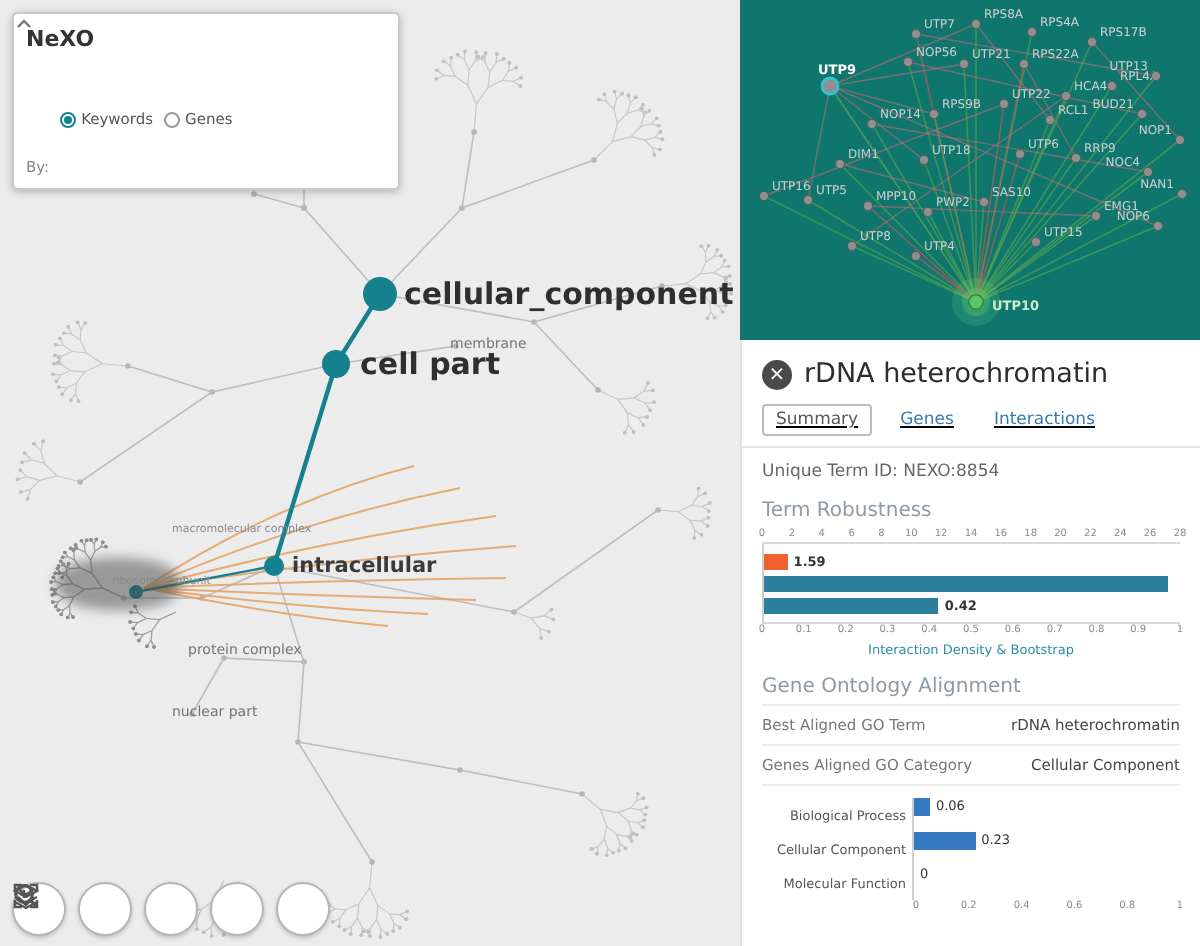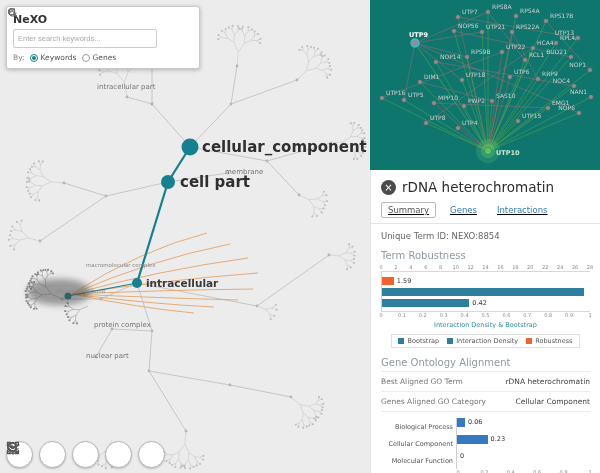--- a/index.html
+++ b/index.html
@@ -17,21 +17,21 @@
 
   
   .search-card{position:absolute;left:6px;top:6px;width:180px;background:#fff;border:1px solid #c9c9c9;border-radius:3px;box-shadow:0 1px 4px rgba(0,0,0,.25);padding:5px 6px 6px;z-index:5;}
   .sc-title-row{display:flex;justify-content:space-between;align-items:center;}
   .sc-title{font-size:11px;font-weight:bold;color:#333;}
   .sc-input-row{display:flex;align-items:center;gap:4px;margin-top:3px;}
   .sc-input{flex:1;height:15px;border:1px solid #ccc;border-radius:2px;font-size:7.5px;padding:1px 4px;color:#444;outline:none;min-width:0;}
   .sc-input::placeholder{color:#aaa;}
   .icon-btn{width:14px;height:14px;display:flex;align-items:center;justify-content:center;cursor:pointer;flex:0 0 auto;}
   .sc-radio-row{display:flex;align-items:center;gap:5px;margin-top:5px;font-size:7.5px;color:#555;}
-  .sc-by{color:#888;}
+  .sc-by{color:#888;margin-top:48px;}
   .radio{display:inline-block;width:8px;height:8px;border:1px solid #999;border-radius:50%;box-sizing:border-box;}
   .radio.sel{border-color:#15818f;}
   .radio.sel::after{content:'';display:block;width:4px;height:4px;margin:1px;background:#15818f;border-radius:50%;}
   .radio-item{display:flex;align-items:center;gap:3px;}
 
   
   .zoom-controls{position:absolute;left:6px;bottom:5px;display:flex;gap:6px;z-index:5;}
   .zbtn{width:25px;height:25px;border-radius:50%;background:#fff;border:1px solid #b5b5b5;box-shadow:0 1px 2px rgba(0,0,0,.2);display:flex;align-items:center;justify-content:center;cursor:pointer;}
 
   
@@ -49,21 +49,21 @@
   .dp-div{height:1px;background:#e5e5e5;margin:0 -10px;}
   .dp-uid{font-size:8.5px;color:#666;margin-top:7px;}
   .sec-h{font-size:10px;color:#8f9aa3;margin:9px 0 3px;}
 
   
   .rchart{margin-top:2px;}
   .ticks{position:relative;height:7px;font-size:5px;color:#8a8a8a;}
   .ticks .tick{position:absolute;top:0;transform:translateX(-50%);}
   .axline{height:1px;background:#d9d9d9;}
   .rbars{border-left:1px solid #cfcfcf;padding:3px 0;}
-  .rbar-row{display:flex;align-items:center;height:11px;}
+  .rbar-row{display:flex;align-items:center;height:11px;font-weight:bold;}
   .rbar{height:8px;}
   .rbar-val{font-size:6.5px;color:#333;margin-left:3px;}
   .axis-caption{text-align:center;font-size:6.5px;color:#2e8fa3;margin-top:2px;}
   .legend{display:inline-flex;gap:8px;border:1px solid #e0e0e0;padding:2px 6px;margin-top:4px;}
   .legend-item{display:flex;align-items:center;gap:3px;font-size:6.5px;color:#555;}
   .legend-sq{width:6px;height:6px;display:inline-block;}
 
   
   .go-table{margin-top:2px;border-top:1px solid #ececec;}
   .go-row{display:flex;justify-content:space-between;padding:5px 0;border-bottom:1px solid #ececec;font-size:7.5px;}
@@ -941,35 +941,20 @@
 
     <div class="search-card">
       <div class="sc-title-row">
         <span class="sc-title">NeXO</span>
         <span class="icon-btn">
           <svg width="10" height="10" viewBox="0 0 10 10">
               <path d="M2 6.5 L5 3.5 L8 6.5" fill="none" stroke="#777" stroke-width="1.2"></path>
             </svg>
         </span>
       </div>
-      <div class="sc-input-row">
-        <input class="sc-input" type="text" placeholder="Enter search keywords..." style="">
-        <span class="icon-btn">
-          <svg width="11" height="11" viewBox="0 0 12 12">
-              <circle cx="5" cy="5" r="3.4" fill="none" stroke="#666" stroke-width="1.2"></circle>
-              <line x1="7.6" y1="7.6" x2="10.6" y2="10.6" stroke="#666" stroke-width="1.4"></line>
-            </svg>
-        </span>
-        <span class="icon-btn">
-          <svg width="11" height="11" viewBox="0 0 12 12">
-              <path d="M9.8 6 A3.8 3.8 0 1 1 8.6 3.2" fill="none" stroke="#666" stroke-width="1.2"></path>
-              <path d="M8.2 0.8 L8.8 3.4 L6.2 3.9 Z" fill="#666"></path>
-            </svg>
-        </span>
-      </div>
       <div class="sc-radio-row">
         <span class="sc-by">By:</span>
         <span class="radio-item">
           <span class="radio sel"></span>
           <span>Keywords</span>
         </span>
         <span class="radio-item">
           <span class="radio"></span>
           <span>Genes</span>
         </span>
@@ -1199,36 +1184,20 @@
           <span class="tick" style="left: 30%;">0.3</span>
           <span class="tick" style="left: 40%;">0.4</span>
           <span class="tick" style="left: 50%;">0.5</span>
           <span class="tick" style="left: 60%;">0.6</span>
           <span class="tick" style="left: 70%;">0.7</span>
           <span class="tick" style="left: 80%;">0.8</span>
           <span class="tick" style="left: 90%;">0.9</span>
           <span class="tick" style="left: 100%;">1</span>
         </div>
       <div class="axis-caption">Interaction Density &amp; Bootstrap</div>
-      <div style="text-align:center">
-        <div class="legend">
-          <span class="legend-item">
-              <span class="legend-sq" style="background: rgb(45, 127, 157);"></span>
-              <span>Bootstrap</span>
-            </span>
-          <span class="legend-item">
-              <span class="legend-sq" style="background: rgb(45, 127, 157);"></span>
-              <span>Interaction Density</span>
-            </span>
-          <span class="legend-item">
-              <span class="legend-sq" style="background: rgb(242, 98, 46);"></span>
-              <span>Robustness</span>
-            </span>
-        </div>
-      </div>
     </div>
 
     <div class="sec-h">Gene Ontology Alignment</div>
     <div class="go-table">
       <div class="go-row">
         <span class="go-key">Best Aligned GO Term</span>
         <span class="go-val">rDNA heterochromatin</span>
       </div>
       <div class="go-row">
         <span class="go-key">Genes Aligned GO Category</span>

